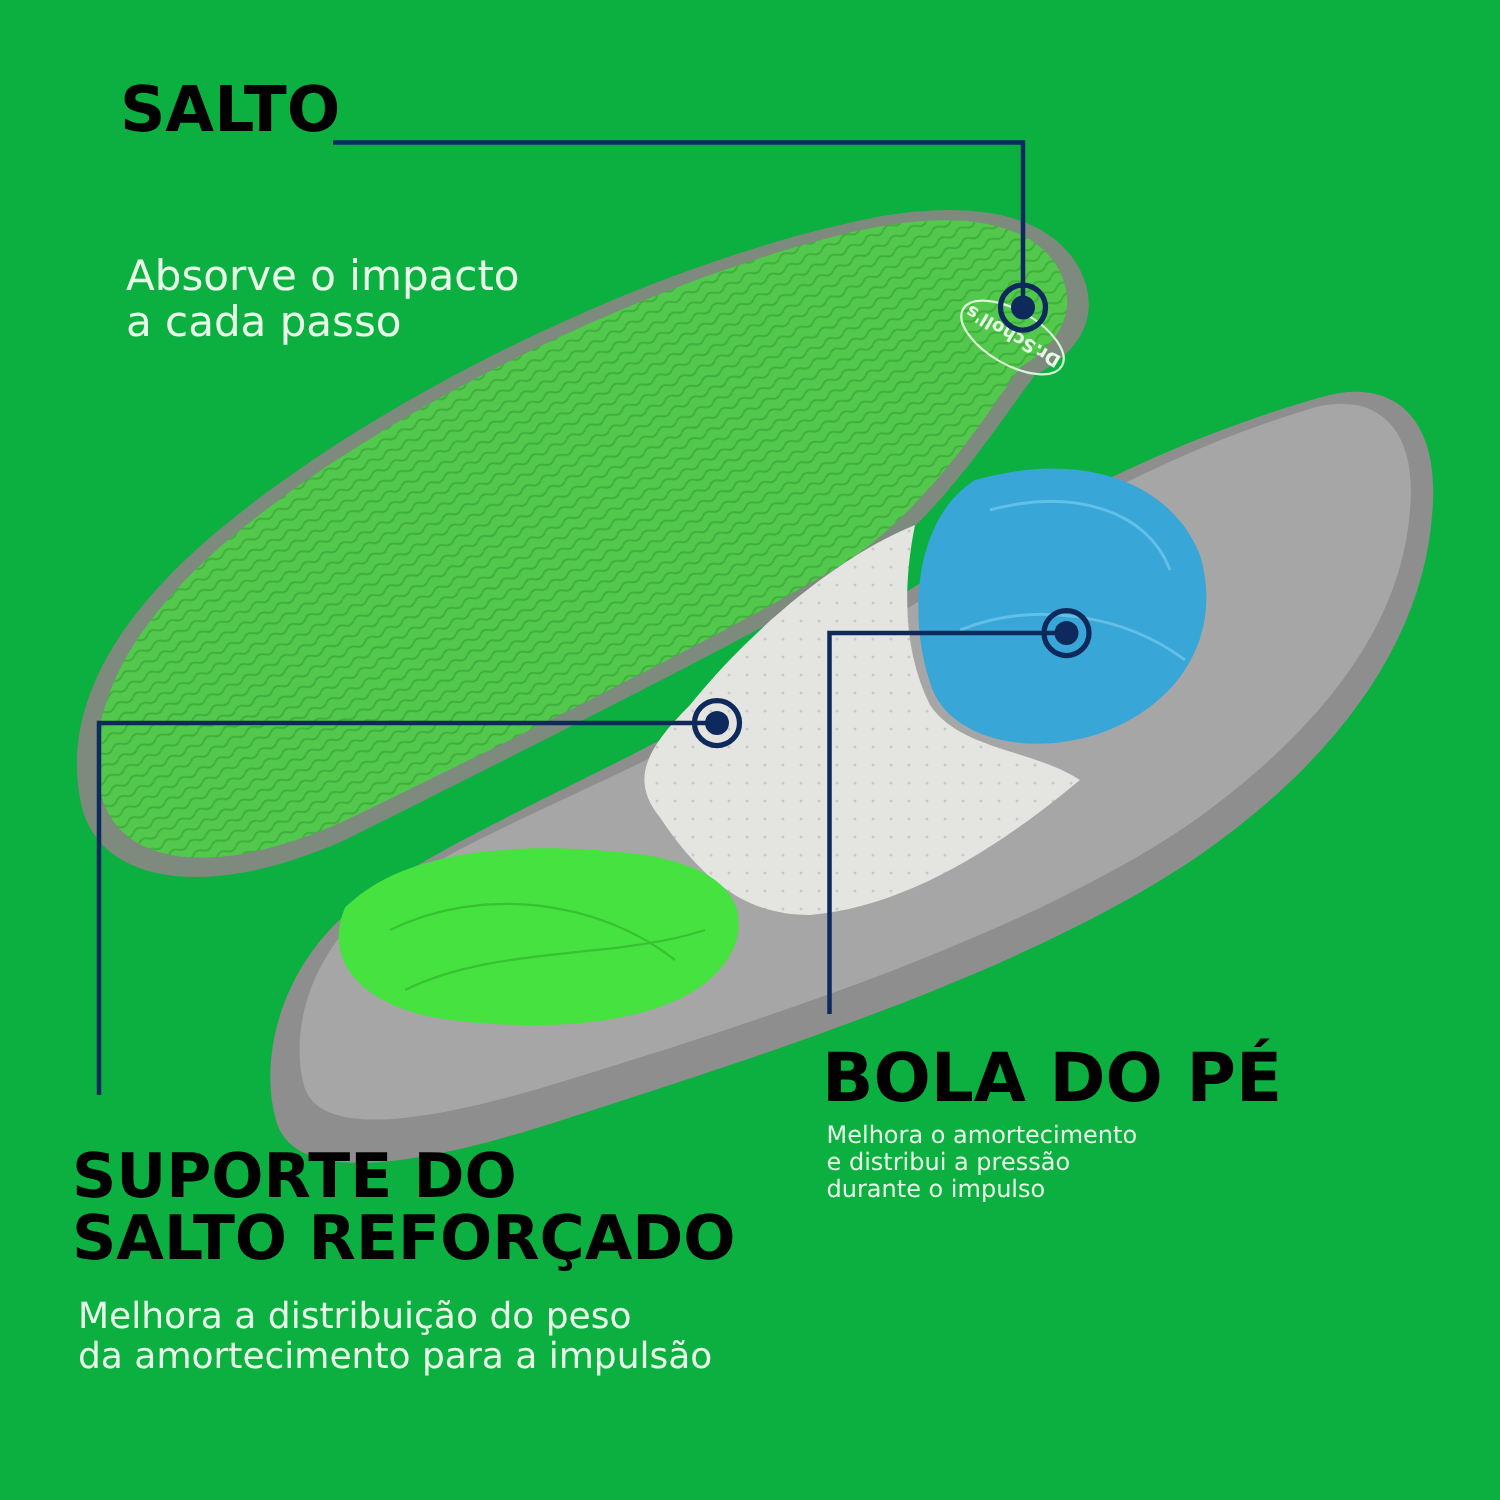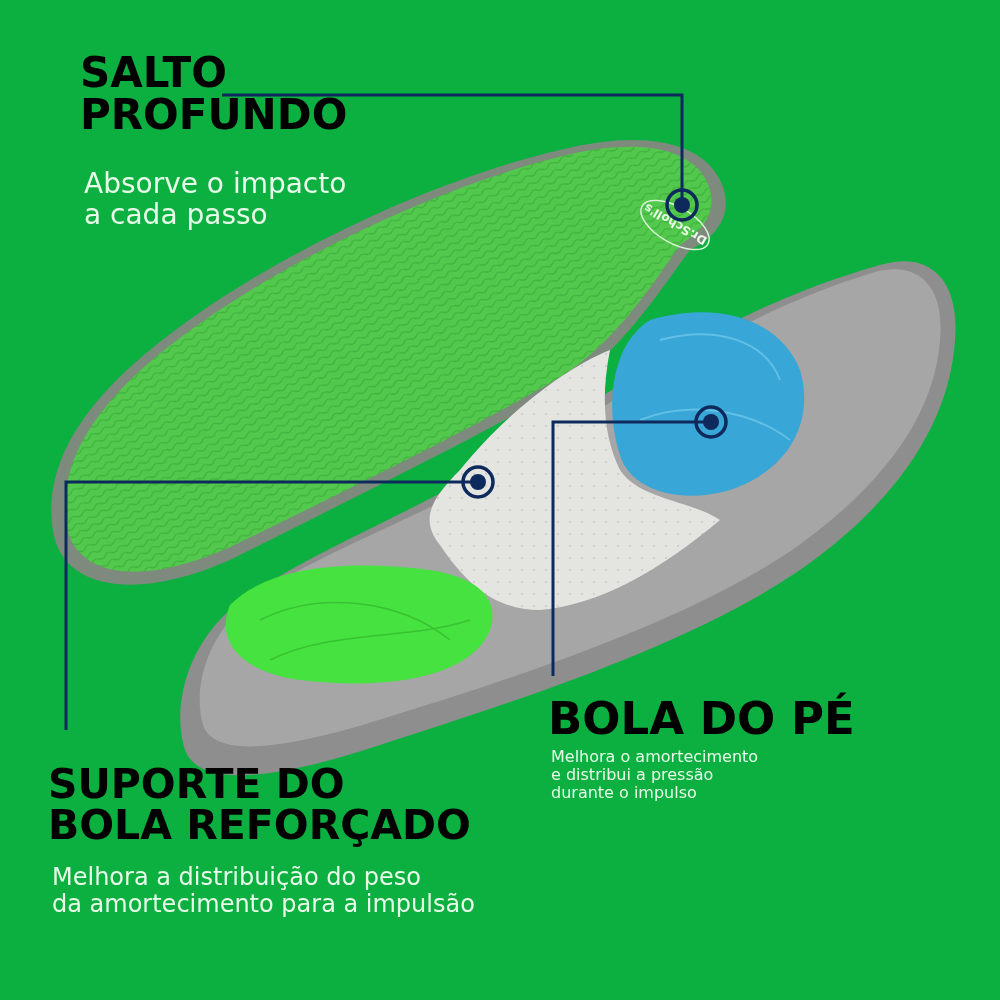--- a/index.html
+++ b/index.html
@@ -66,36 +66,35 @@
 
   <g>
     <polyline points="553,676 553,422 711,422" fill="none" stroke="#0e2a5c" stroke-width="3"></polyline>
     <circle cx="711" cy="422" r="15" fill="none" stroke="#0e2a5c" stroke-width="3.5"></circle>
     <circle cx="711" cy="422" r="8" fill="#0e2a5c"></circle>
   </g>
 </svg>
 
 <div id="t-salto" class="title">
   <span class="line">SALTO</span>
-  <span class="line">PROFUNDO</span>
 </div>
 <div id="d-salto" class="desc">
   <span class="line">Absorve o impacto</span>
   <span class="line">a cada passo</span>
 </div>
 
 <div id="t-bola" class="title">
   <span class="line">BOLA DO PÉ</span>
 </div>
 <div id="d-bola" class="desc">
   <span class="line">Melhora o amortecimento</span>
   <span class="line">e distribui a pressão</span>
   <span class="line">durante o impulso</span>
 </div>
 
 <div id="t-suporte" class="title">
   <span class="line">SUPORTE DO</span>
-  <span class="line">BOLA REFORÇADO</span>
+  <span class="line">SALTO REFORÇADO</span>
 </div>
 <div id="d-suporte" class="desc">
   <span class="line">Melhora a distribuição do peso</span>
   <span class="line">da amortecimento para a impulsão</span>
 </div>
 
 </body></html>

